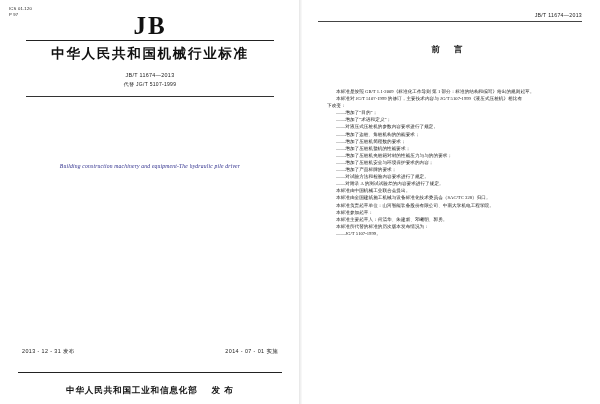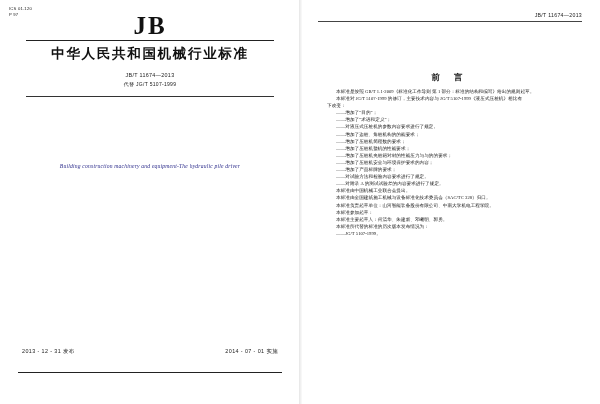--- a/index.html
+++ b/index.html
@@ -185,21 +185,20 @@
     position: absolute;
     top: 44px;
     left: 0;
     width: 300px;
     text-align: center;
     font-family: "Liberation Serif", serif;
     font-weight: bold;
     font-size: 8.4px;
     letter-spacing: 6px;
     color: #111;
-    margin-top: 28px;
   }
   .fw-body {
     position: absolute;
     top: 88px;
     left: 27px;
     width: 248px;
     font-family: "Liberation Serif", serif;
     font-size: 4.6px;
     line-height: 7.1px;
     color: #141414;
@@ -250,20 +249,23 @@
 
     <div class="cover-subject-en">Building construction machinery and equipment-The hydraulic pile driver</div>
 
     <div class="cover-dates">
       <div class="cover-date-left">2013 - 12 - 31 发布</div>
       <div class="cover-date-right">2014 - 07 - 01 实施</div>
     </div>
 
     <div class="cover-rule-bottom"></div>
 
+    <div class="cover-issuer">
+      <span>中华人民共和国工业和信息化部</span><span class="pub">发 布</span>
+    </div>
 
   </div>
 
   <div class="page page-right">
 
     <div class="fw-header">JB/T 11674—2013</div>
     <div class="fw-rule"></div>
 
     <div class="fw-title">前 言</div>
 

